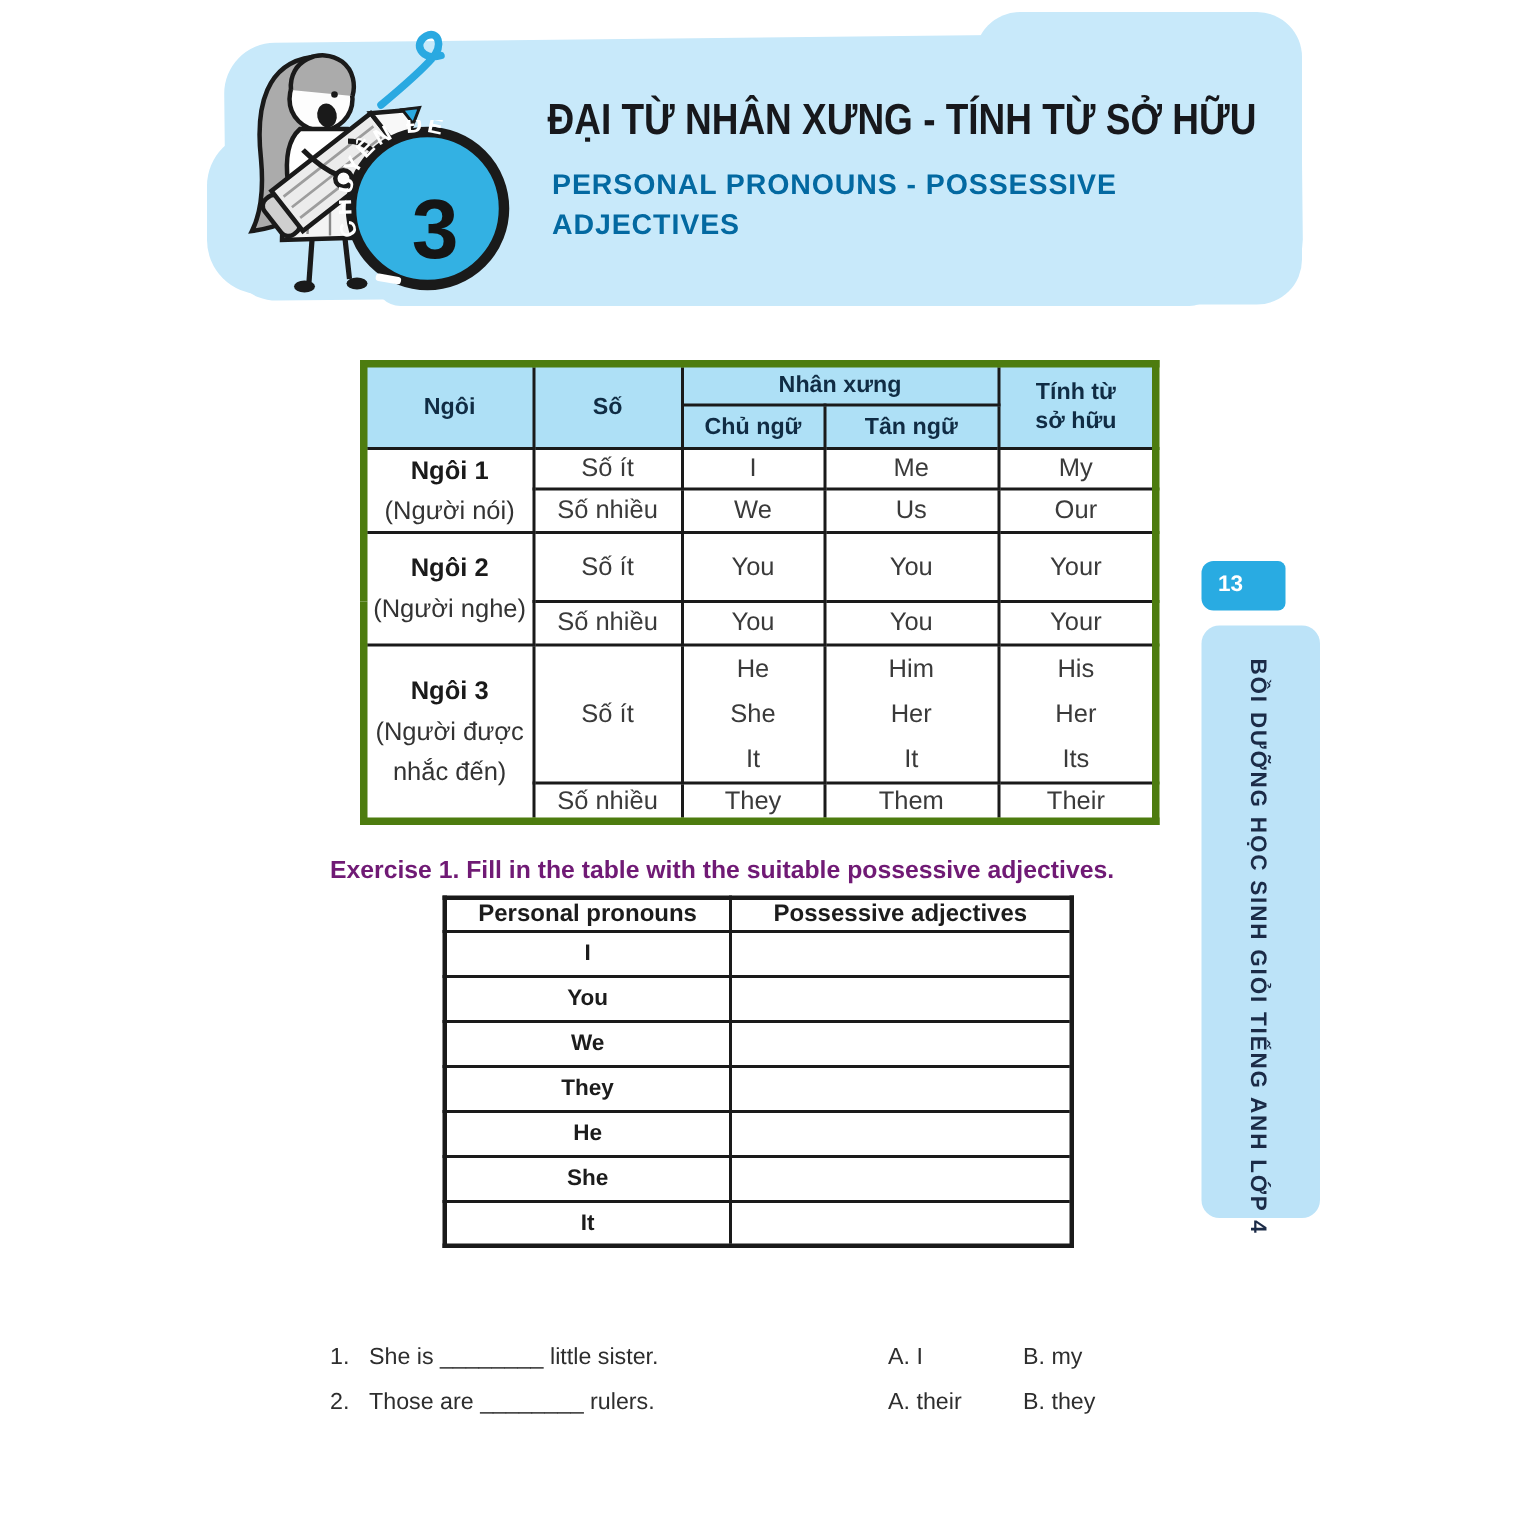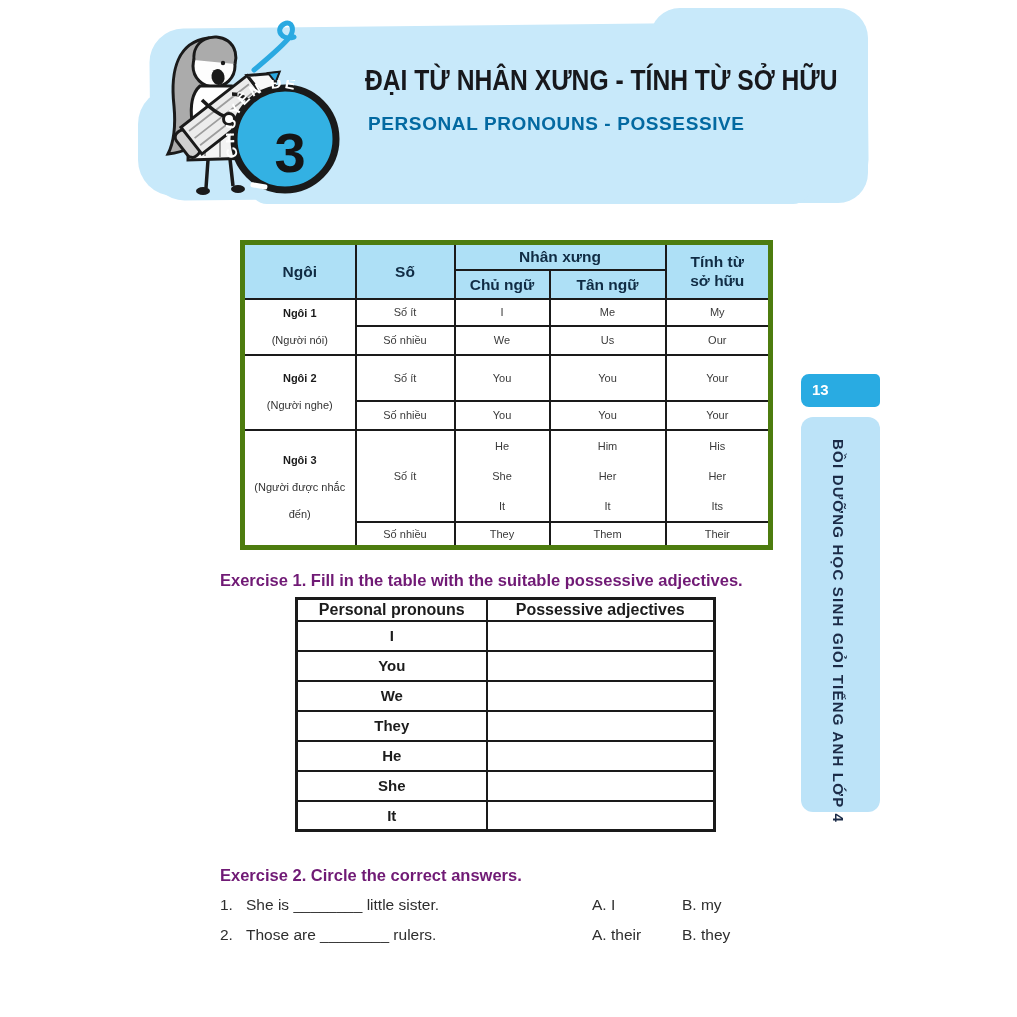--- a/index.html
+++ b/index.html
@@ -10,21 +10,21 @@
   
   .title-vi{position:absolute;left:365px;top:64px;font-size:29px;font-weight:900;color:#17181c;
             white-space:nowrap;transform:scaleX(0.85);transform-origin:left top;letter-spacing:0px;}
   .title-en{position:absolute;left:368px;top:110px;font-size:19px;font-weight:bold;color:#0369a1;
             line-height:27px;letter-spacing:0.6px;}
 
   
   table{border-collapse:collapse;table-layout:fixed;}
   .main-table{position:absolute;left:240px;top:240px;border:5px solid #4d7c0f;}
   .main-table td{border:2.5px solid #1a1a1a;text-align:center;vertical-align:middle;
-                 font-size:11px;color:#3a3a3a;padding:0;}
+                 font-size:17px;color:#3a3a3a;padding:0;}
   .main-table td.hd{background:#aee0f6;font-weight:bold;color:#102c44;font-size:15.5px;line-height:19px;}
   .grp-name{font-weight:bold;color:#1a1a1a;line-height:27px;}
   .grp-note{color:#333;line-height:27px;}
   .grp3-cell{line-height:25px;padding:0 4px;}
   .tall-line{line-height:30px;}
 
   
   .ex-heading{position:absolute;left:220px;font-size:16.5px;font-weight:bold;color:#701a75;white-space:nowrap;}
 
   
@@ -34,21 +34,21 @@
   .ex1-table td.h{font-size:16px;}
 
   
   .ex-item{position:absolute;left:220px;width:600px;height:22px;font-size:15.5px;color:#2e2e2e;}
   .ex-item .num{position:absolute;left:0;}
   .ex-item .txt{position:absolute;left:26px;white-space:nowrap;}
   .ex-item .opa{position:absolute;left:372px;white-space:nowrap;}
   .ex-item .opb{position:absolute;left:462px;white-space:nowrap;}
 
   
-  .page-num{position:absolute;left:801px;top:374px;width:79px;height:33px;background:#29abe2;
+  .page-num{position:absolute;left:801px;top:374px;width:56px;height:33px;background:#29abe2;
             border-radius:8px 5px 5px 8px;color:#fff;font-weight:bold;font-size:15px;
             line-height:32px;padding-left:11px;box-sizing:border-box;}
   .side-tab{position:absolute;left:801px;top:417px;width:79px;height:395px;background:#bce3f8;
             border-radius:12px;}
   .side-tab span{position:absolute;left:50%;transform:translateX(-62%);top:22px;
                  writing-mode:vertical-rl;text-orientation:mixed;
                  font-size:15px;font-weight:bold;color:#1b2b47;letter-spacing:1.2px;white-space:nowrap;}
 </style>
 </head>
 <body>
@@ -105,20 +105,21 @@
     <text font-size="15" font-weight="bold" fill="#ffffff" letter-spacing="2.5">
       <textPath href="#badgeArc">CHUYÊN ĐỀ</textPath>
     </text>
     <text x="64" y="92" text-anchor="middle" font-size="56" font-weight="bold" fill="#151515">3</text>
     <rect x="25" y="102" width="17" height="5" rx="2" fill="#ffffff" transform="rotate(10 25 102)"></rect>
   </svg>
 
   <div class="title-vi">ĐẠI TỪ NHÂN XƯNG - TÍNH TỪ SỞ HỮU</div>
   <div class="title-en">
     <div>PERSONAL PRONOUNS - POSSESSIVE</div>
+    <div>ADJECTIVES</div>
   </div>
 
   <table class="main-table">
     <colgroup>
       <col style="width:113px">
         <col style="width:99px">
         <col style="width:95px">
       <col style="width:116px">
         <col style="width:105px">
     </colgroup>
@@ -234,21 +235,20 @@
           <td>She</td>
           <td></td>
         </tr>
     <tr style="height:30px">
           <td>It</td>
           <td></td>
         </tr>
   </tbody>
     </table>
 
-  <div class="ex-heading" style="top:866px;">Exercise 2. Circle the correct answers.</div>
   <div class="ex-item" style="top:896px;">
     <span class="num">1.</span>
     <span class="txt">She is ________ little sister.</span>
     <span class="opa">A. I</span>
     <span class="opb">B. my</span>
   </div>
   <div class="ex-item" style="top:926px;">
     <span class="num">2.</span>
     <span class="txt">Those are ________ rulers.</span>
     <span class="opa">A. their</span>

